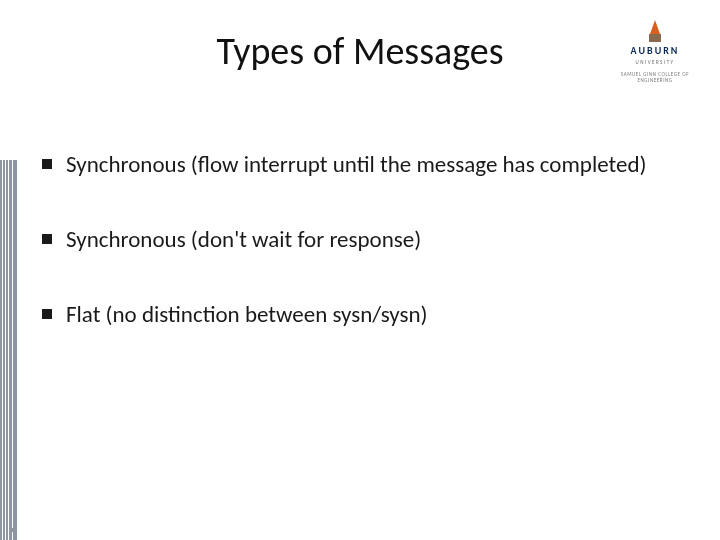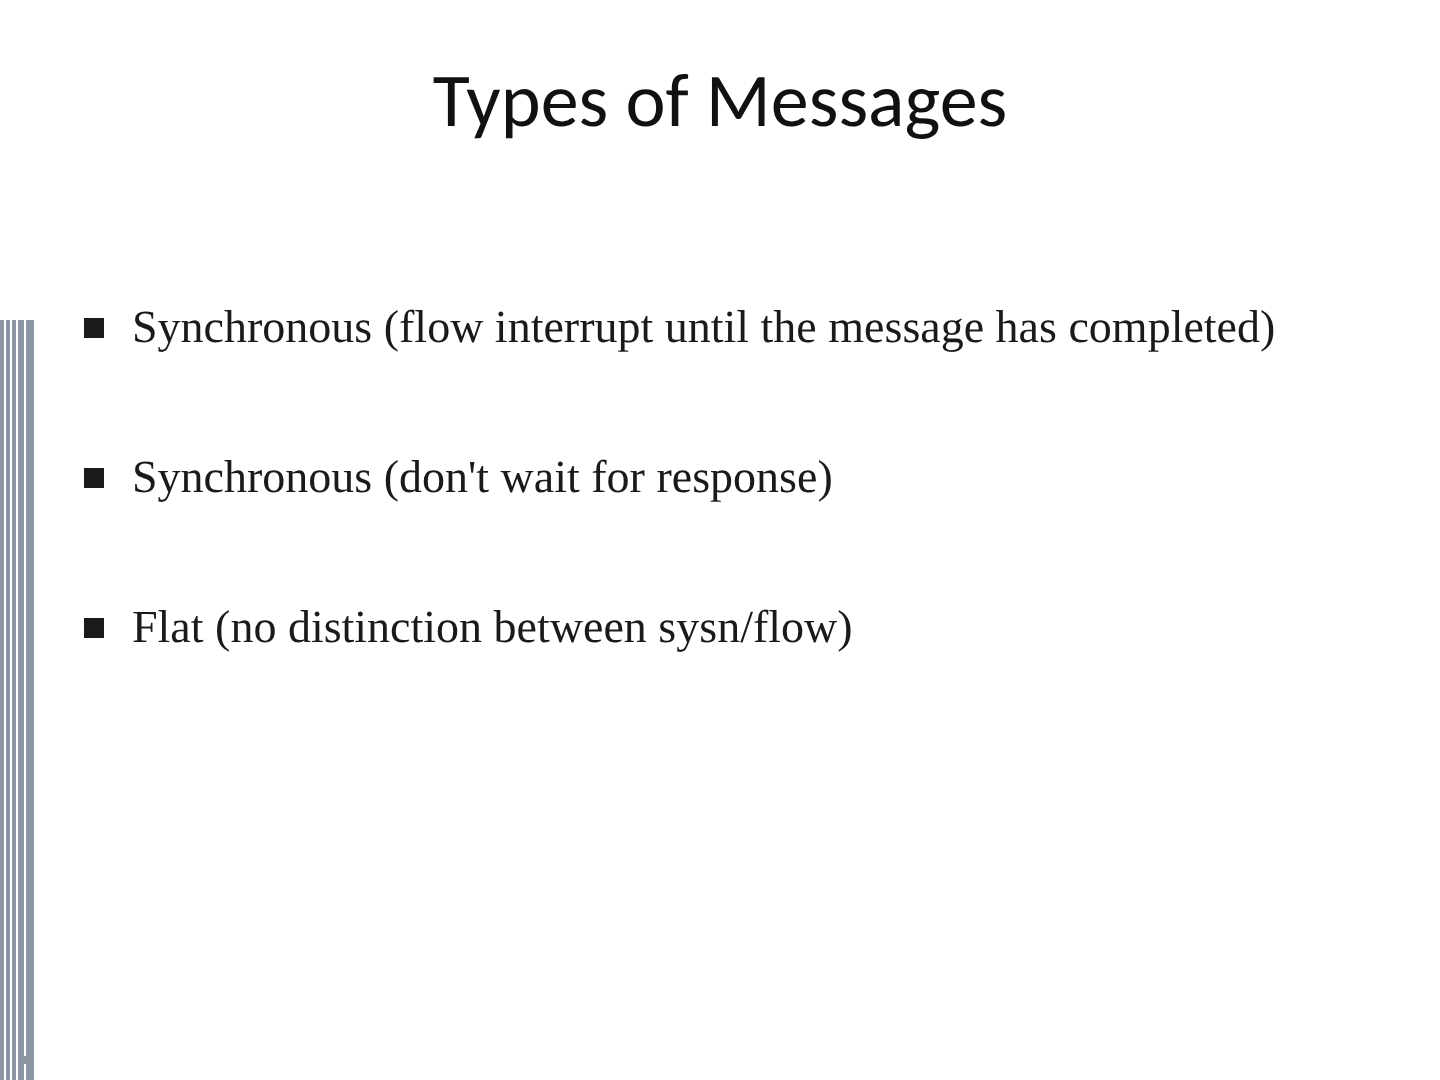--- a/index.html
+++ b/index.html
@@ -87,21 +87,20 @@
     letter-spacing: 0.6px;
     color: #7a7a7a;
     margin-top: 6px;
     font-variant: small-caps;
   }
   .content {
     position: absolute;
     top: 150px;
     left: 42px;
     right: 42px;
-    font-family: Liberation Serif, serif;
   }
   .bullet {
     display: flex;
     align-items: flex-start;
     margin-bottom: 46px;
     font-size: 23px;
     line-height: 1.25;
   }
   .bullet .sq {
     width: 10px;
@@ -129,30 +128,39 @@
   <div class="left-strip">
     <div class="bar b1"></div>
     <div class="bar b2"></div>
     <div class="bar b3"></div>
     <div class="bar b4"></div>
     <div class="bar b5"></div>
   </div>
 
   <div class="title">Types of Messages</div>
 
+  <div class="logo">
+    <div class="logo-mark">
+      <div class="flame"></div>
+      <div class="base"></div>
+    </div>
+    <div class="logo-word">AUBURN</div>
+    <div class="logo-sub">UNIVERSITY</div>
+    <div class="logo-college">SAMUEL GINN COLLEGE OF ENGINEERING</div>
+  </div>
 
   <div class="content">
     <div class="bullet">
       <div class="sq"></div>
       <div class="txt">Synchronous (flow interrupt until the message has completed)</div>
     </div>
     <div class="bullet">
       <div class="sq"></div>
       <div class="txt">Synchronous (don't wait for response)</div>
     </div>
     <div class="bullet">
       <div class="sq"></div>
-      <div class="txt">Flat (no distinction between sysn/flow)</div>
+      <div class="txt">Flat (no distinction between sysn/sysn)</div>
     </div>
   </div>
 
   <div class="bottom-dot"></div>
 </div>
 
 </body></html>

